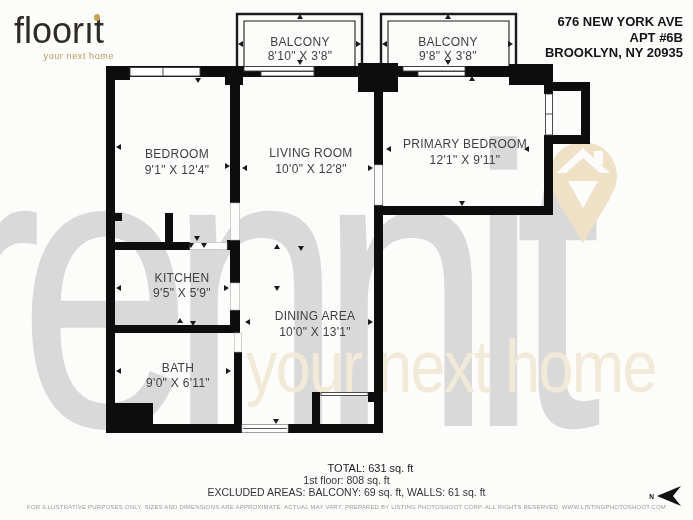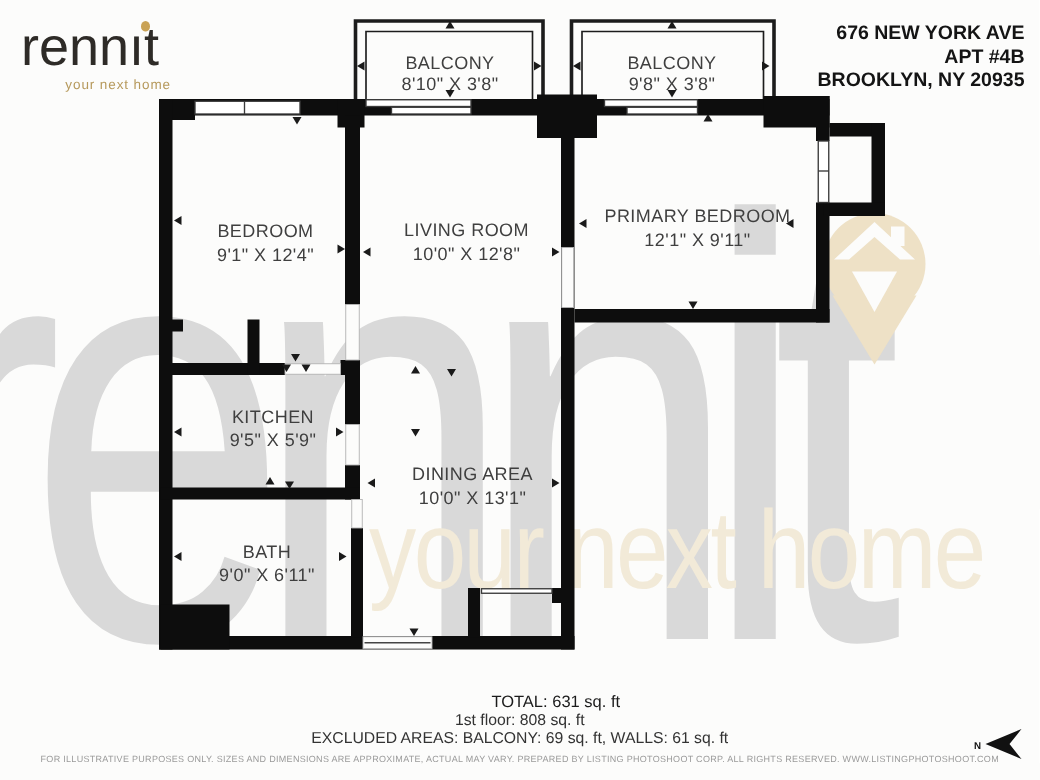--- a/index.html
+++ b/index.html
@@ -40,26 +40,26 @@
 </style>
 </head>
 <body>
 
 <div class="page">
 
   <div class="wm-brand">rennit</div>
   <div class="wm-tagline">your next home</div>
 
   <div class="logo">
-    <div class="logo-word"><span>renn</span><span>ı</span><span>t</span><span class="logo-dot"></span></div>
+    <div class="logo-word"><span>floor</span><span>ı</span><span>t</span><span class="logo-dot"></span></div>
     <div class="logo-tagline">your next home</div>
   </div>
   <div class="address">
     <div>676 NEW YORK AVE</div>
-    <div>APT #4B</div>
+    <div>APT #6B</div>
     <div>BROOKLYN, NY 20935</div>
   </div>
 
   <svg class="plan" width="693" height="520" viewBox="0 0 693 520">
 
     <g>
       <circle cx="583" cy="176" r="34" fill="#eee1c6"></circle>
       <polygon points="555,197 611,197 583,243" fill="#eee1c6"></polygon>
       <path d="M556,173 L583,148 L610,173 L600,173 L583,158 L566,173 Z" fill="#fcfcfb"></path>
       <rect x="594" y="151" width="9" height="13" fill="#fcfcfb"></rect>

